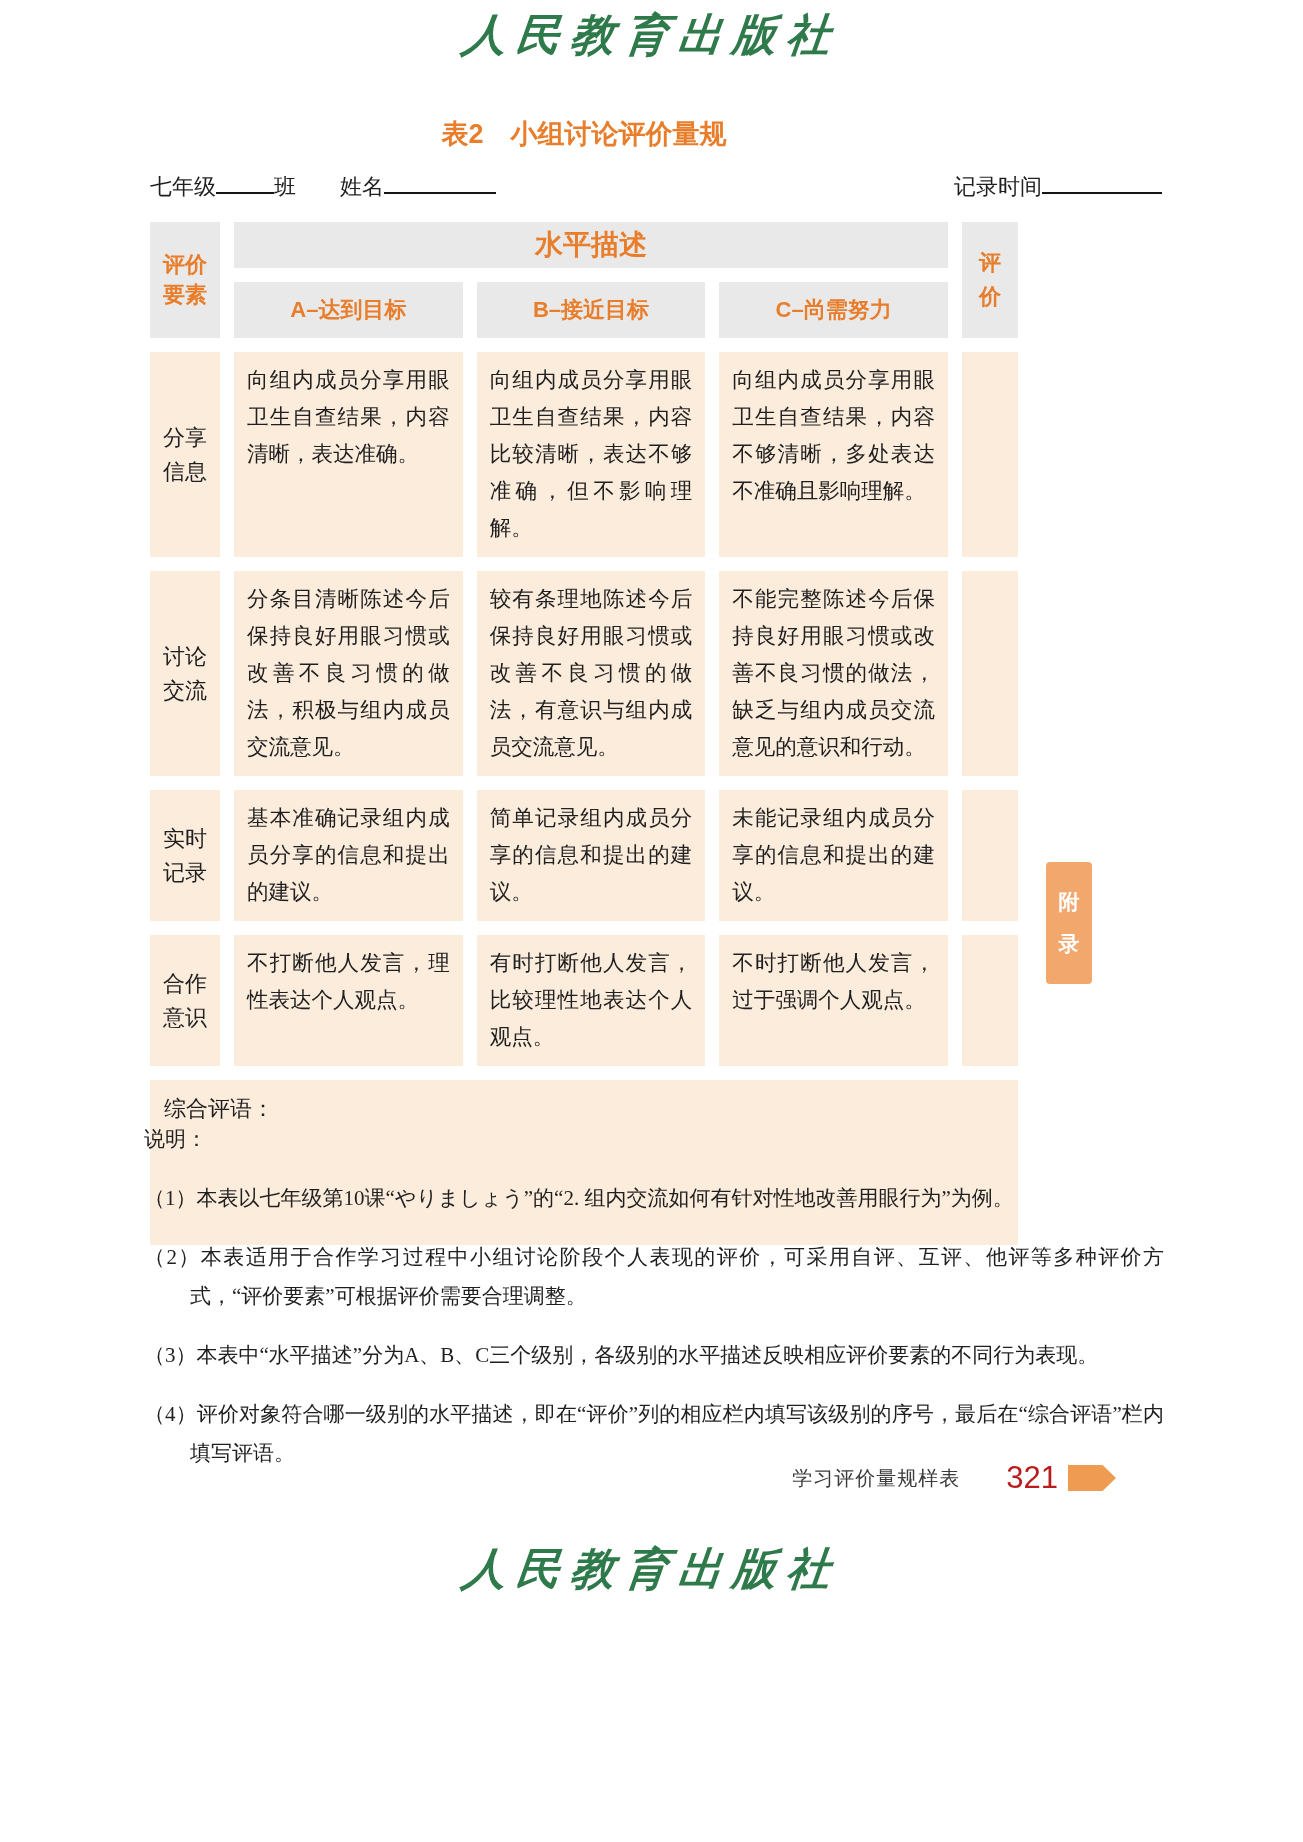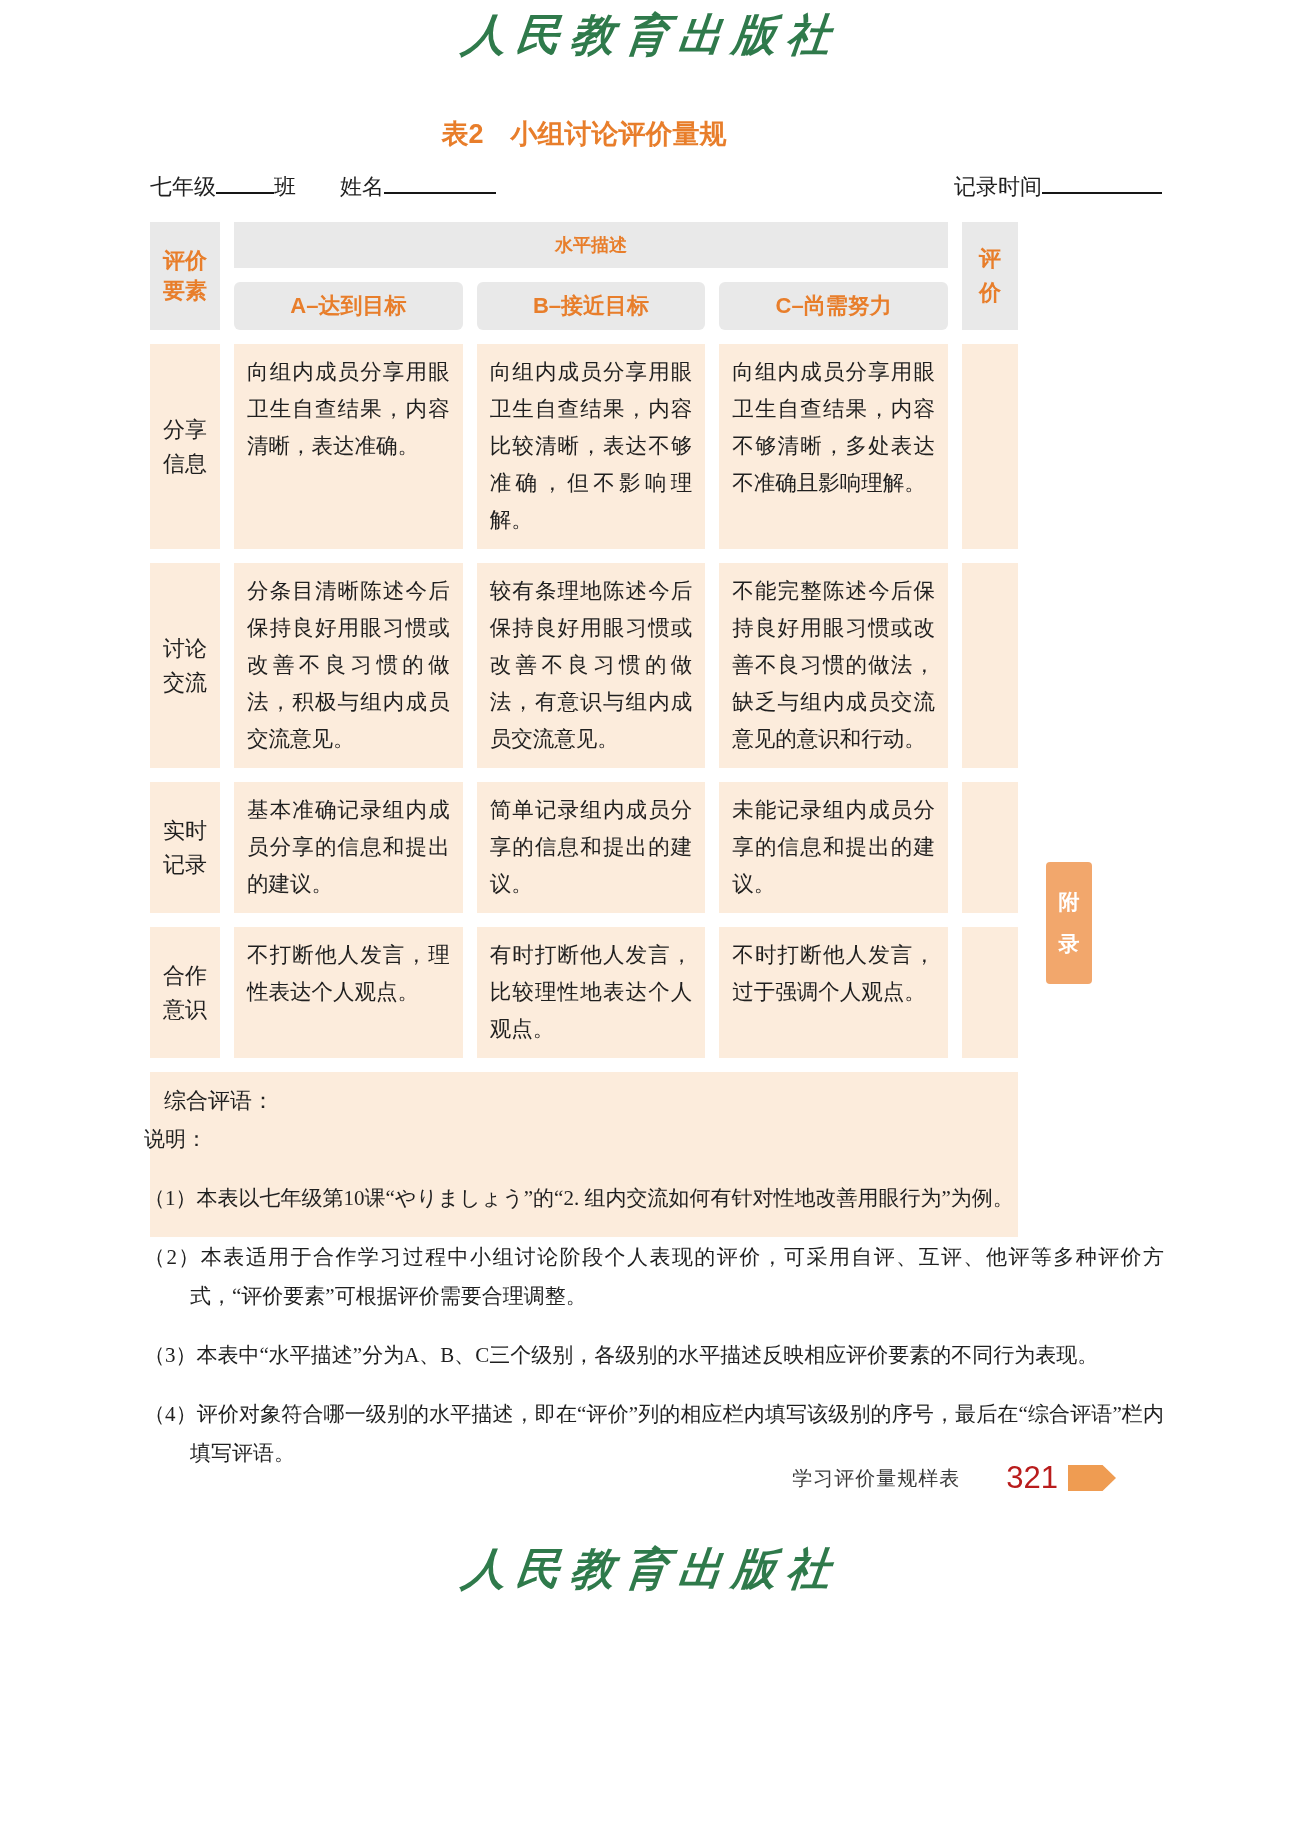--- a/index.html
+++ b/index.html
@@ -52,23 +52,23 @@
     grid-template-columns: 70px 1fr 1fr 1fr 56px;
     grid-auto-rows: min-content;
     gap: 14px;
   }
   .cell { background: #fcecdc; }
   .hdr  { background: #e9e9e9; color: #e87e2b; font-weight: bold;
           font-family: "Liberation Sans", "DejaVu Sans", sans-serif;
           display: flex; align-items: center; justify-content: center;
           text-align: center; }
   .hdr-corner { grid-row: 1 / span 2; grid-column: 1; font-size: 22px; line-height: 30px; }
-  .hdr-level  { grid-column: 2 / span 3; height: 46px; font-size: 18px; }
+  .hdr-level  { grid-column: 2 / span 3; height: 46px; font-size: 28px; }
   .hdr-score  { grid-row: 1 / span 2; grid-column: 5; font-size: 22px; line-height: 34px; }
-  .hdr-col    { height: 48px; font-size: 22px; border-radius: 6px; }
+  .hdr-col    { height: 56px; font-size: 22px; }
 
   .lbl {
     display: flex; align-items: center; justify-content: center;
     text-align: center; font-size: 22px; line-height: 34px; color: #1f1f1f;
   }
   .desc {
     font-size: 21.5px; line-height: 37px;
     padding: 10px 13px;
     text-align: justify;
     color: #1f1f1f;

